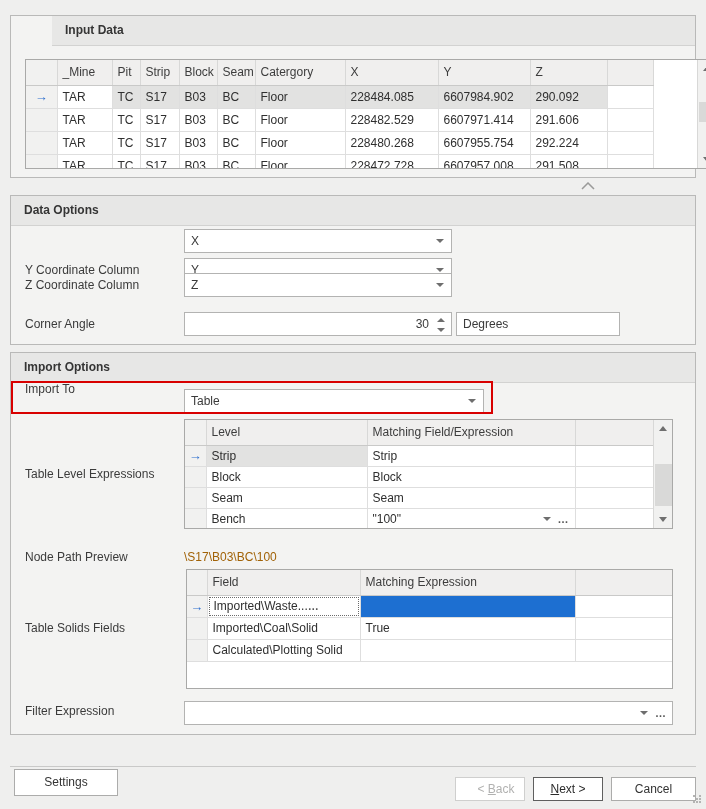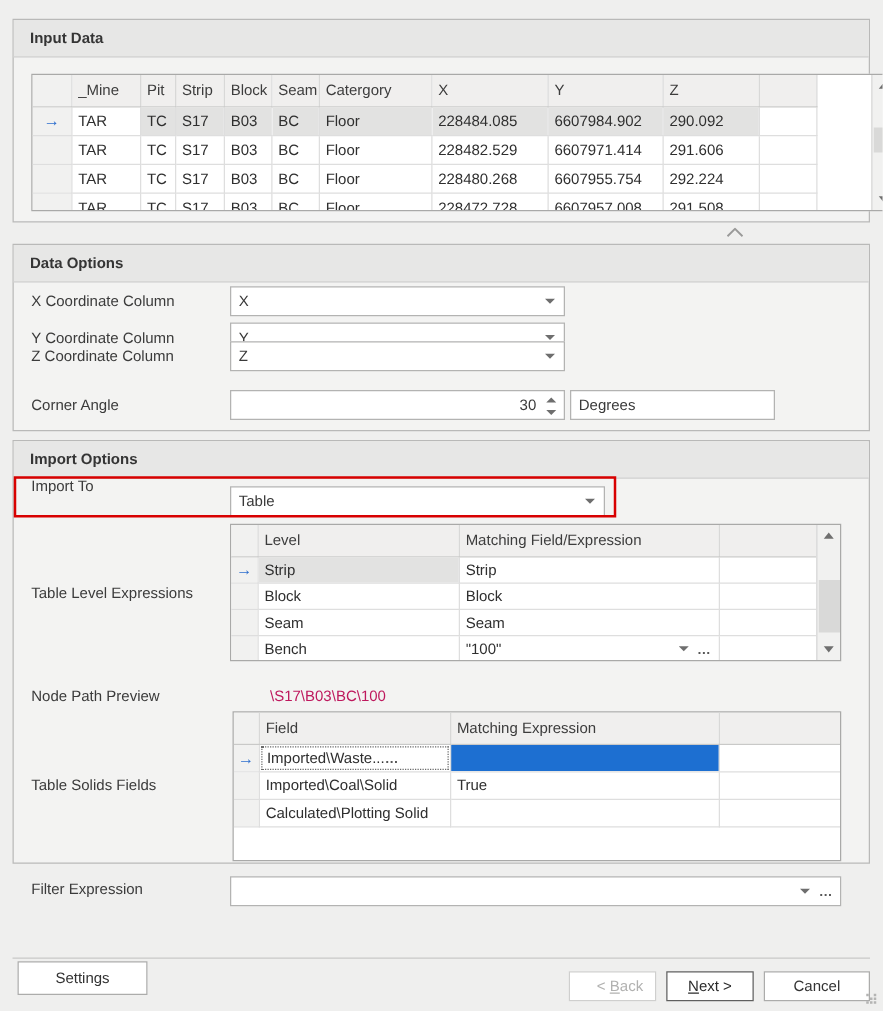--- a/index.html
+++ b/index.html
@@ -7,23 +7,23 @@
   body {
     position: relative;
     background: #efefee;
     font-family: "Liberation Sans", "DejaVu Sans", sans-serif;
     font-size: 12px;
     color: #3a3a3a;
     overflow: hidden;
   }
   
   .grp { position:absolute; left:10px; width:686px; background:#f3f3f2; border:1px solid #b9b9b8; }
-  #g1 { top:15px;  height:163px; }
+  #g1 { top:15px;  height:163px;padding-left:41px; }
   #g2 { top:195px; height:150px; }
-  #g3 { top:352px; height:339px; }
+  #g3 { top:352px; height:383px; }
   .grp-hd { height:30px; background:#e7e7e6; border-bottom:1px solid #d2d2d1;
             line-height:29px; padding-left:13px; font-weight:bold; color:#353535; }
   .lbl { position:absolute; left:14px; height:24px; line-height:24px; color:#3b3b3b; white-space:nowrap; }
 
   
   .combo, .textbox { position:absolute; height:24px; background:#fff; border:1px solid #b3b3b2; }
   .combo .val, .textbox .val { position:absolute; left:6px; top:0; line-height:22px; white-space:nowrap; }
   .arr { position:absolute; right:7px; top:9px; width:0; height:0;
          border-left:4px solid transparent; border-right:4px solid transparent; border-top:4px solid #6e6e6e; }
   .dots { display:inline-block; }
@@ -82,21 +82,21 @@
   #cmb-x,#cmb-y,#cmb-z,#spin-corner { left:173px; width:268px; }
   #tb-degrees { left:445px; width:164px; }
 
   #lbl-importto,#cmb-importto { top:24px; }
   #cmb-importto { left:173px; width:300px;margin-top:12px; }
   #red-rect { position:absolute; left:11px; top:381px; width:482px; height:33px;
               border:2px solid #d80000; z-index:10; pointer-events:none; }
   #tle-gridbox { left:173px; top:66px; width:489px; height:110px; }
   #lbl-tle { top:109px; }
   #lbl-npp,#val-npp { top:194px; height:20px; line-height:20px;text-align:right; }
-  #val-npp { position:absolute; left:173px; white-space:nowrap; color:#be185d;margin-left:32px; }
+  #val-npp { position:absolute; left:173px; white-space:nowrap; color:#a16207; }
   #tsf-gridbox { left:175px; top:216px; width:487px; height:120px; }
   #lbl-tsf { top:263px; }
   #lbl-filter { top:346px; }
   #cmb-filter { left:173px; top:348px; width:489px; }
 
   #splitter-chevron { position:absolute; left:581px; top:182px; }
 
   
   #footer-sep { position:absolute; left:10px; top:766px; width:686px; border-top:1px solid #c9c9c8; }
   .btn { position:absolute; background:#fff; border:1px solid #acacab; text-align:center; color:#333; cursor:default; }
@@ -210,21 +210,20 @@
   </div>
 </section>
 
 <svg id="splitter-chevron" width="14" height="8">
   <path d="M1 7 L7 1 L13 7" stroke="#9a9a99" stroke-width="1.5" fill="none"></path>
 </svg>
 
 <section class="grp" id="g2">
   <div class="grp-hd">Data Options</div>
 
-  <div class="lbl" id="lbl-x">X Coordinate Column</div>
   <div class="combo" id="cmb-x">
     <span class="val">X</span>
     <span class="arr"></span>
   </div>
 
   <div class="lbl" id="lbl-y">Y Coordinate Column</div>
   <div class="combo" id="cmb-y">
     <span class="val">Y</span>
     <span class="arr"></span>
   </div>

